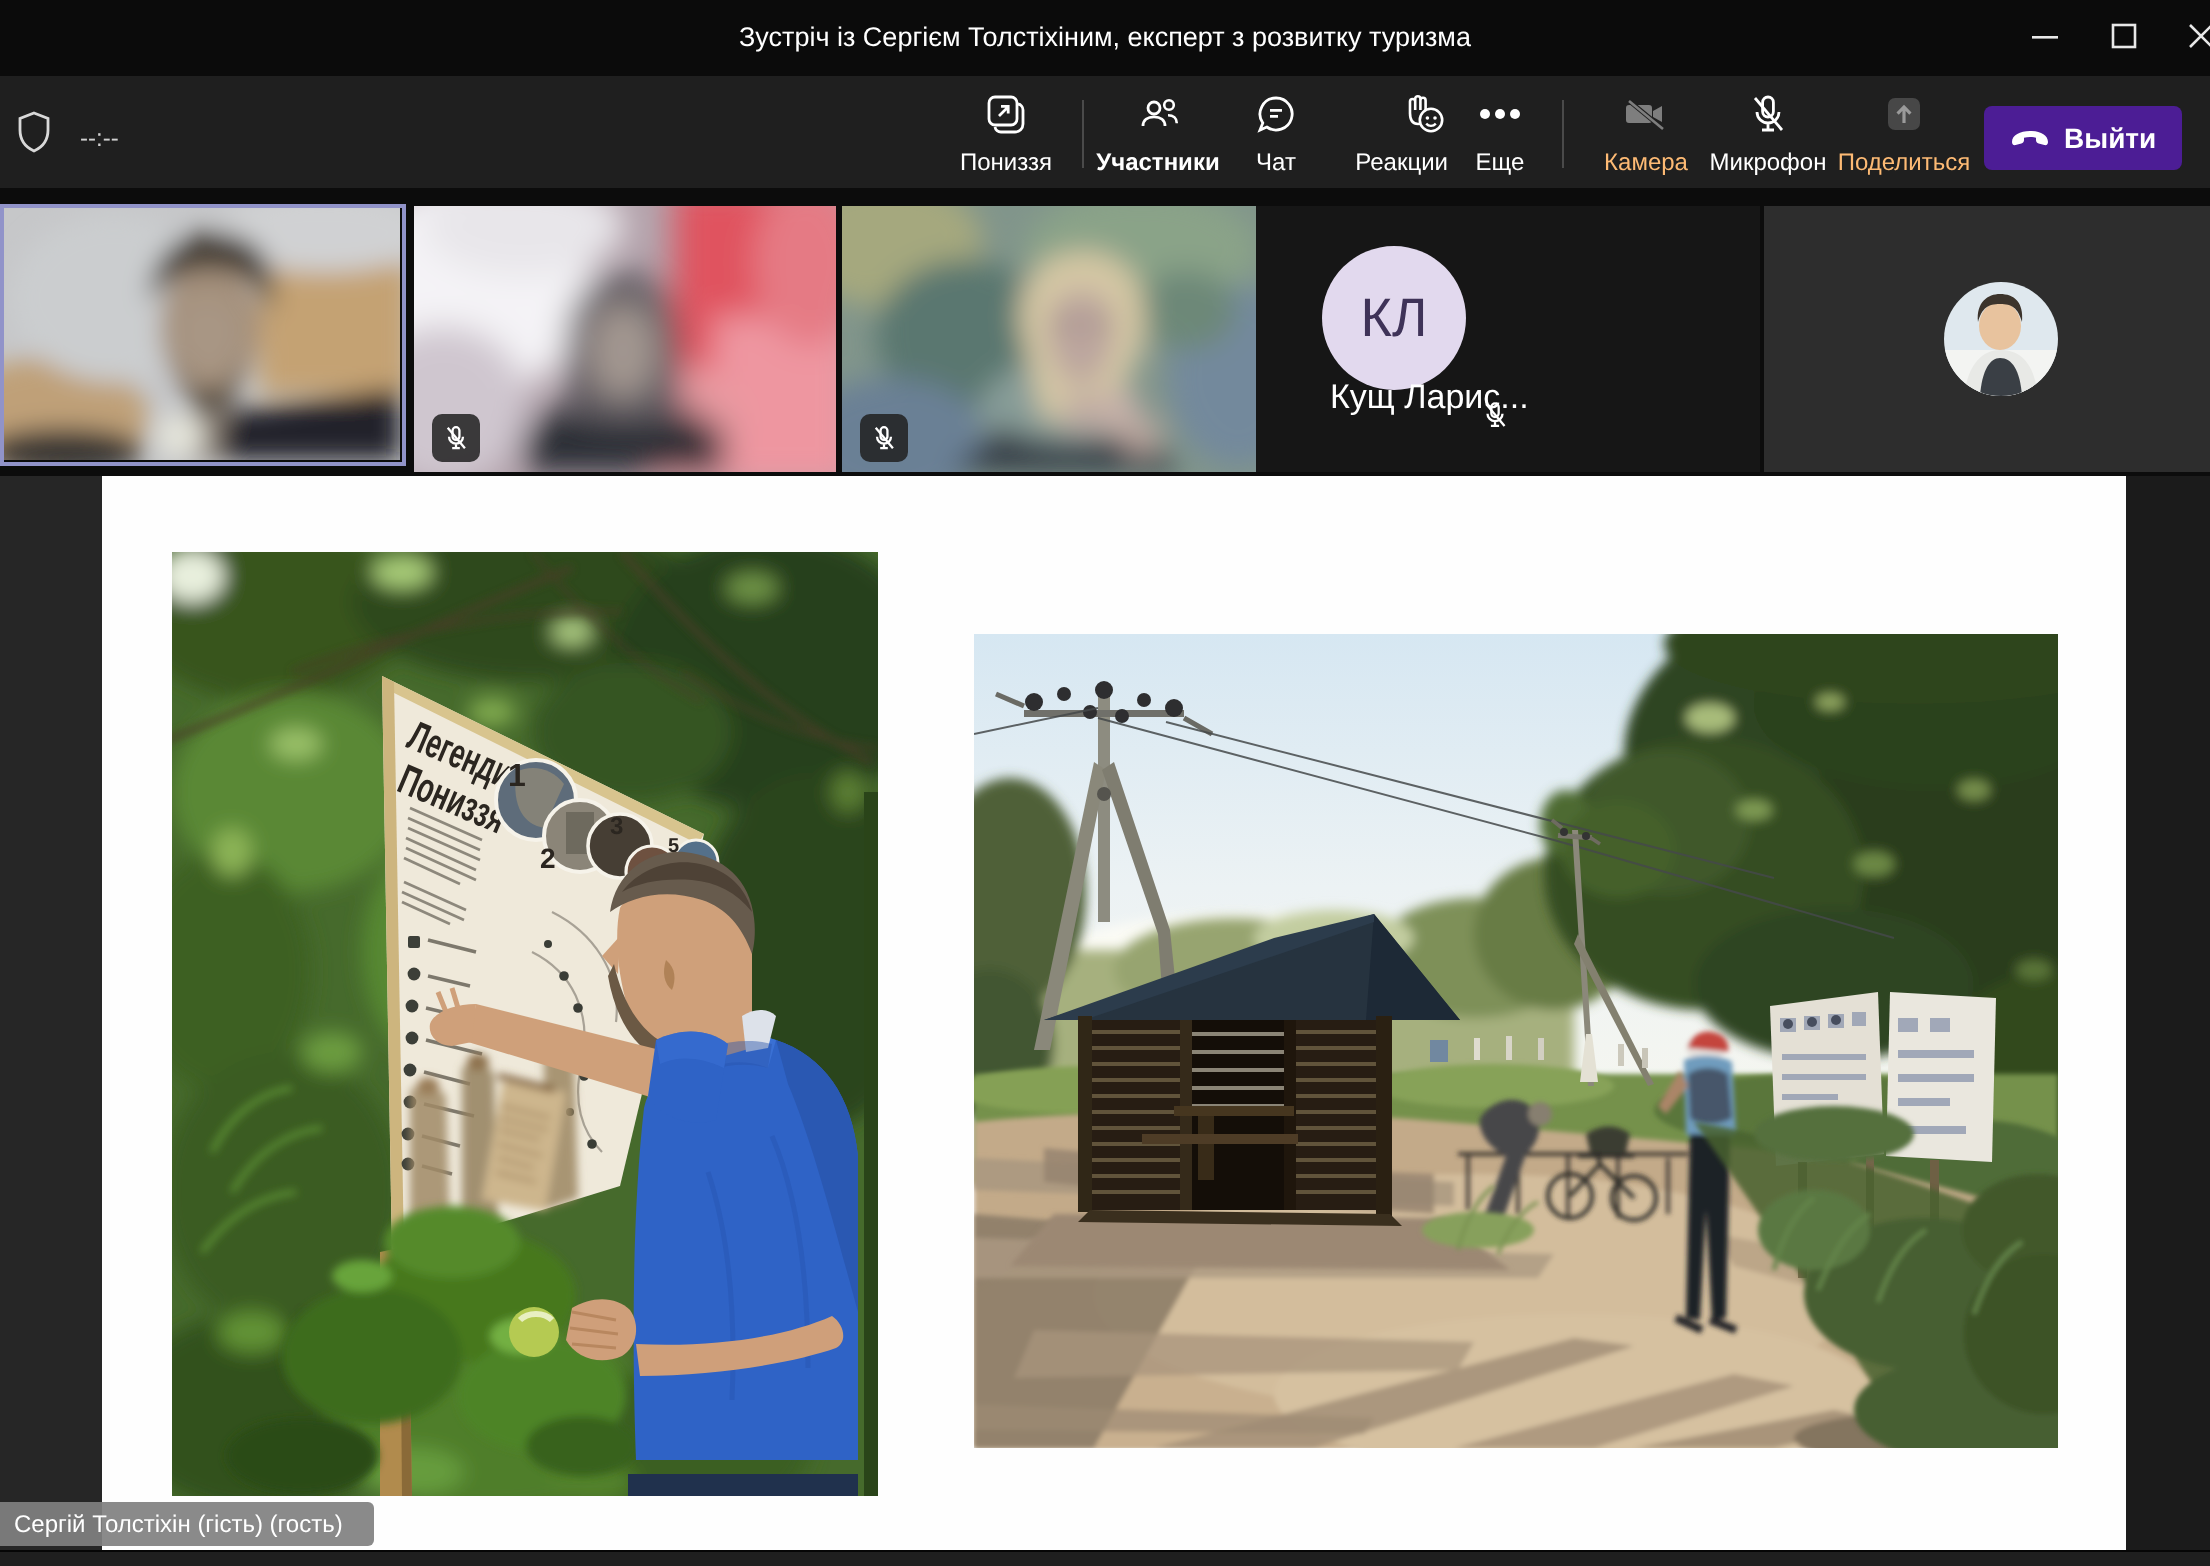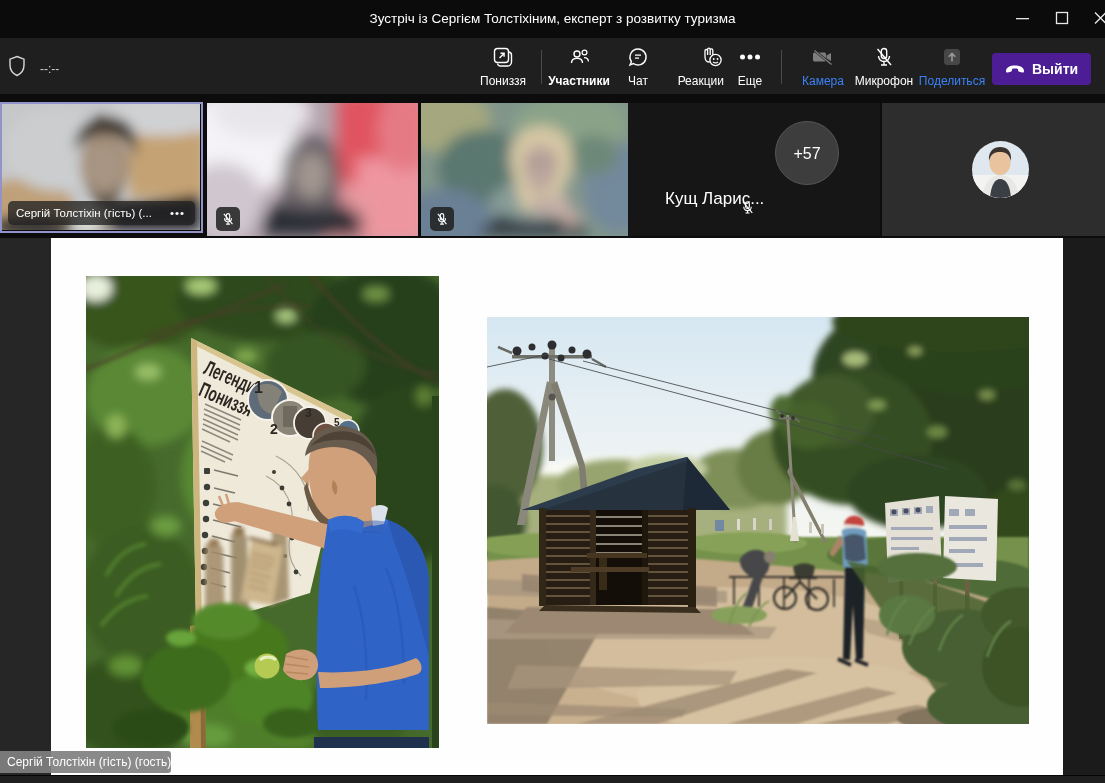--- a/index.html
+++ b/index.html
@@ -8,35 +8,35 @@
   #titlebar {
     position:absolute; left:0; top:0; width:1105px; height:38px; background:#0b0b0b;
     color:#fff; font-size:13.5px;
   }
   #titlebar .title { position:absolute; left:0; right:0; top:11px; text-align:center; }
   #toolbar {
     position:absolute; left:0; top:38px; width:1105px; height:56px; background:#1f1f1f;
   }
   .tb-item { position:absolute; top:8px; text-align:center; color:#fff; font-size:12px; }
   .tb-item .lbl { display:block; margin-top:3px; }
-  .tb-item.dim { color:#3b82f6; }
+  .tb-item.dim { color:#fdba74; }
   .tb-divider { position:absolute; top:12px; width:1px; height:34px; background:#4a4a4a; }
   #videorow { position:absolute; left:0; top:94px; width:1105px; height:144px; background:#0c0c0c; }
   .tile { position:absolute; overflow:hidden; }
   .micbadge {
     position:absolute; width:24px; height:24px; background:rgba(32,32,32,.85);
     border-radius:5px; display:flex; align-items:center; justify-content:center;
   }
   #stage { position:absolute; left:0; top:238px; width:1105px; height:545px; background:#262626; }
   #stage .rightdark { position:absolute; left:1063px; top:0; width:42px; height:545px; background:#1b1b1b; }
   #slide { position:absolute; left:51px; top:0; width:1012px; height:537px; background:#fefefe; }
   #bottomstrip { position:absolute; left:0; top:775px; width:1105px; height:8px; background:#1f1f1f; border-top:1.5px solid #060606; }
   #bottomlabel {
     position:absolute; left:0; top:751px; height:22px; background:rgba(128,128,128,.92);
-    color:#fff; font-size:12px; line-height:22px; padding:0 0 0 7px;
+    color:#fff; font-size:12px; line-height:22px; padding:0 16px 0 7px;
     border-radius:0 3px 3px 0; z-index:5;
   }
   .nameplate {
     position:absolute; left:6px; bottom:6px; right:6px; height:24px;
     background:rgba(34,34,34,.78); border-radius:5px; color:#fff; font-size:11.5px;
     line-height:24px; padding:0 8px; white-space:nowrap;
   }
 </style>
 </head>
 <body>
@@ -151,21 +151,20 @@
         <ellipse cx="103" cy="60" rx="25" ry="34" fill="#a4907c"></ellipse>
         <path d="M72 48 C72 20 94 10 108 12 C129 15 138 28 134 54 C130 40 124 34 114 32 C94 27 80 35 72 48 Z" fill="#443c34"></path>
         <path d="M86 62 C86 50 94 44 103 45 C113 46 119 53 117 66 C115 78 109 84 102 83 C93 82 86 74 86 62 Z" fill="#a89684"></path>
         <path d="M84 70 C88 88 98 94 108 90 C116 87 121 78 120 68 C121 82 118 94 108 100 C97 104 86 90 84 70 Z" fill="#453c32"></path>
         <path d="M94 96 C100 102 110 102 116 96 L120 126 L90 126 Z" fill="#857a70"></path>
         <ellipse cx="88" cy="114" rx="12" ry="11" fill="#e4e4da"></ellipse>
         <path d="M112 102 L198 90 L198 126 L108 126 Z" fill="#23242a"></path>
         <ellipse cx="30" cy="122" rx="40" ry="12" fill="#3a3834"></ellipse>
       </g>
     </svg>
-    <div class="nameplate">Сергій Толстіхін (гість) (...<span style="position:absolute;right:10px;letter-spacing:1px;">•••</span></div>
   </div>
 
   <div class="tile" id="tile2" style="left:207px;top:9px;width:211px;height:133px;">
     <svg width="211" height="133" viewBox="0 0 211 133" preserveAspectRatio="none">
       <defs>
           <filter id="b2" x="-30%" y="-30%" width="160%" height="160%">
             <feGaussianBlur stdDeviation="8"></feGaussianBlur>
           </filter>
         </defs>
       <rect width="211" height="133" fill="#b3a2ab"></rect>
@@ -220,21 +219,21 @@
     <div class="micbadge" style="left:9px;bottom:5px;">
         <svg width="14" height="14" viewBox="0 0 22 22">
           <rect x="8.3" y="2.5" width="5.4" height="10" rx="2.7" fill="none" stroke="#fff" stroke-width="1.8"></rect>
           <path d="M5.5 10 a5.5 5.5 0 0 0 11 0 M11 15.5 V19 M8 19 h6" fill="none" stroke="#fff" stroke-width="1.8"></path>
           <path d="M4.5 3 L18 19" stroke="#fff" stroke-width="1.8"></path>
         </svg>
       </div>
   </div>
 
   <div class="tile" id="tile4" style="left:628px;top:9px;width:252px;height:133px;background:#161616;">
-    <div style="position:absolute;left:147px;top:18px;width:64px;height:64px;border-radius:50%;background:#3d3d3d;border:1px solid #565656;color:#fff;font-size:16px;text-align:center;line-height:64px;">+57</div>
+    <div style="position:absolute;left:33px;top:20px;width:72px;height:72px;border-radius:50%;background:#e2d9ee;color:#3f3358;font-size:27px;text-align:center;line-height:72px;">КЛ</div>
     <div style="position:absolute;left:37px;top:86px;color:#fff;font-size:17px;">Кущ Ларис...</div>
     <svg style="position:absolute;left:112px;top:97px;" width="15" height="15" viewBox="0 0 22 22">
         <rect x="8.3" y="2.5" width="5.4" height="10" rx="2.7" fill="none" stroke="#fff" stroke-width="1.7"></rect>
         <path d="M5.5 10 a5.5 5.5 0 0 0 11 0 M11 15.5 V19 M8 19 h6" fill="none" stroke="#fff" stroke-width="1.7"></path>
         <path d="M4.5 3 L18 19" stroke="#fff" stroke-width="1.7"></path>
       </svg>
   </div>
 
   <div class="tile" id="tile5" style="left:882px;top:9px;width:223px;height:133px;background:#2d2d2d;">
     <svg style="position:absolute;left:90px;top:38px;" width="57" height="57" viewBox="0 0 57 57">

